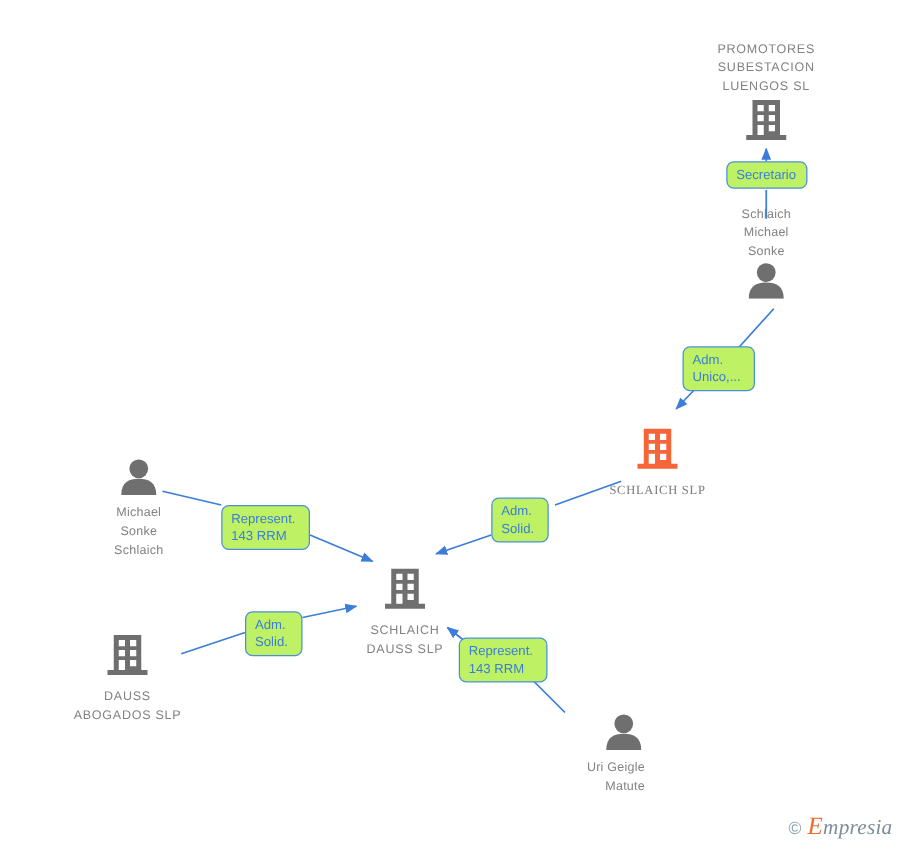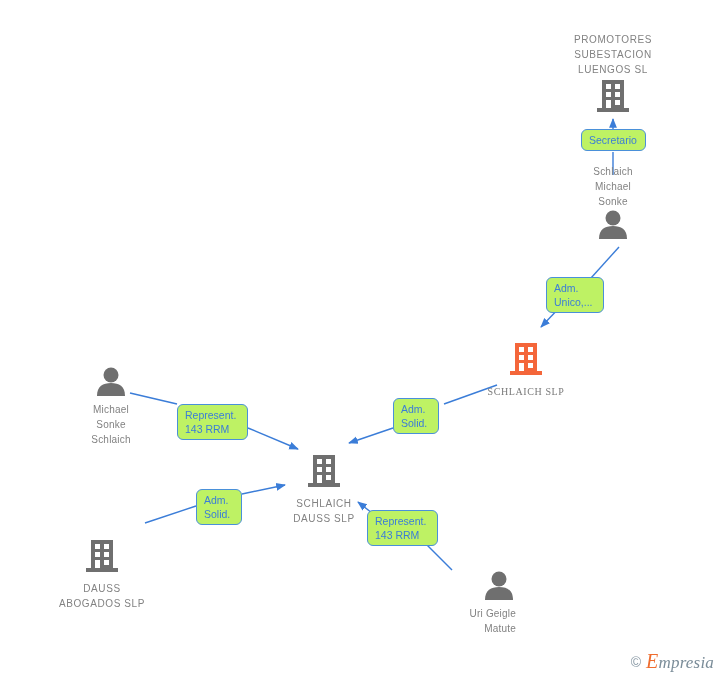--- a/index.html
+++ b/index.html
@@ -168,21 +168,21 @@
         <rect x="11" y="15" width="5" height="5" fill="#ffffff"></rect>
         <rect x="20" y="15" width="5" height="5" fill="#ffffff"></rect>
         <rect x="11" y="23" width="5" height="8" fill="#ffffff"></rect>
         <rect x="20" y="23" width="5" height="5" fill="#ffffff"></rect>
       </svg>
     </span>
     <span class="label">SCHLAICH
 DAUSS  SLP</span>
   </div>
 
-  <div class="node company" style="left:37px;top:537px;width:130px;">
+  <div class="node company" style="left:37px;top:505px;width:130px;">
     <span class="icon">
       <svg width="36" height="38" viewBox="0 0 36 38">
         <rect x="7" y="3" width="22" height="31" fill="#6f6f6f"></rect>
         <rect x="2" y="31" width="32" height="4" fill="#6f6f6f"></rect>
         <rect x="11" y="7" width="5" height="5" fill="#ffffff"></rect>
         <rect x="20" y="7" width="5" height="5" fill="#ffffff"></rect>
         <rect x="11" y="15" width="5" height="5" fill="#ffffff"></rect>
         <rect x="20" y="15" width="5" height="5" fill="#ffffff"></rect>
         <rect x="11" y="23" width="5" height="8" fill="#ffffff"></rect>
         <rect x="20" y="23" width="5" height="5" fill="#ffffff"></rect>

